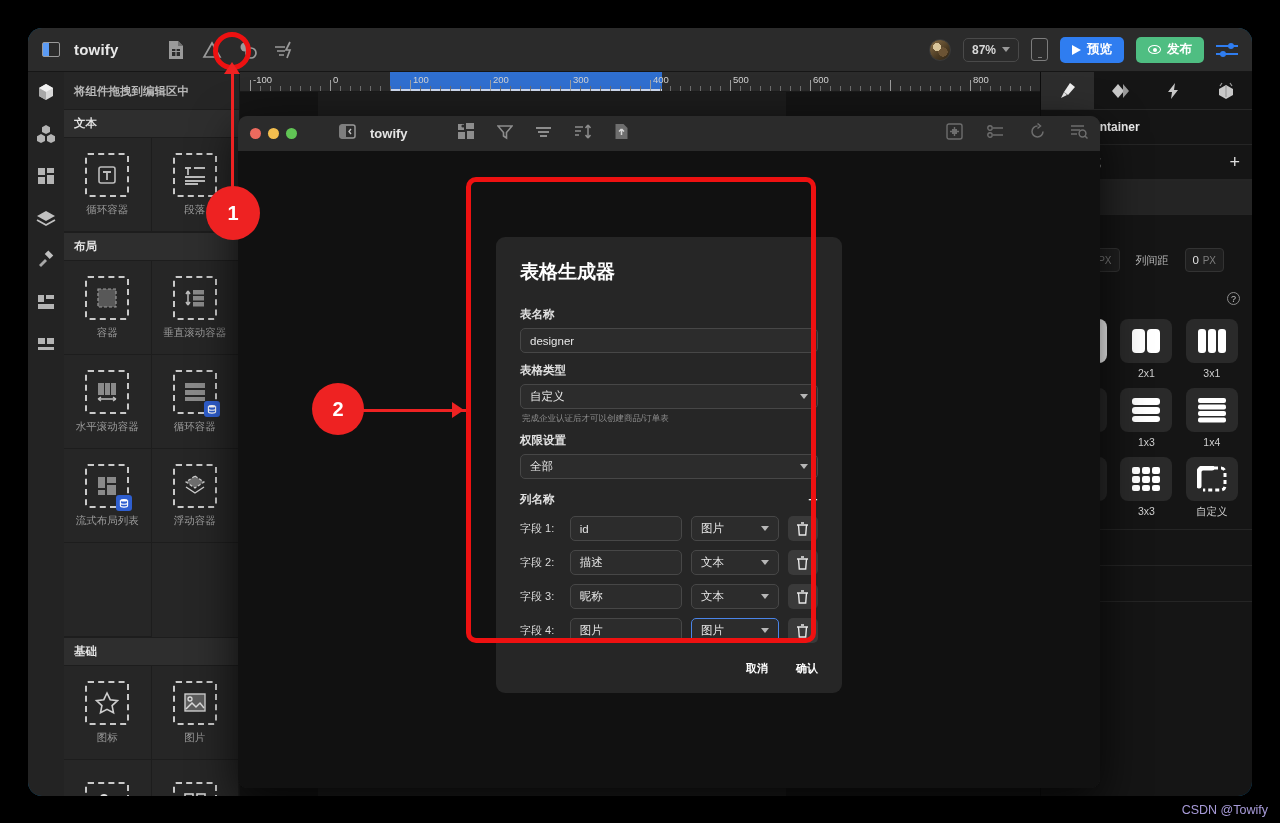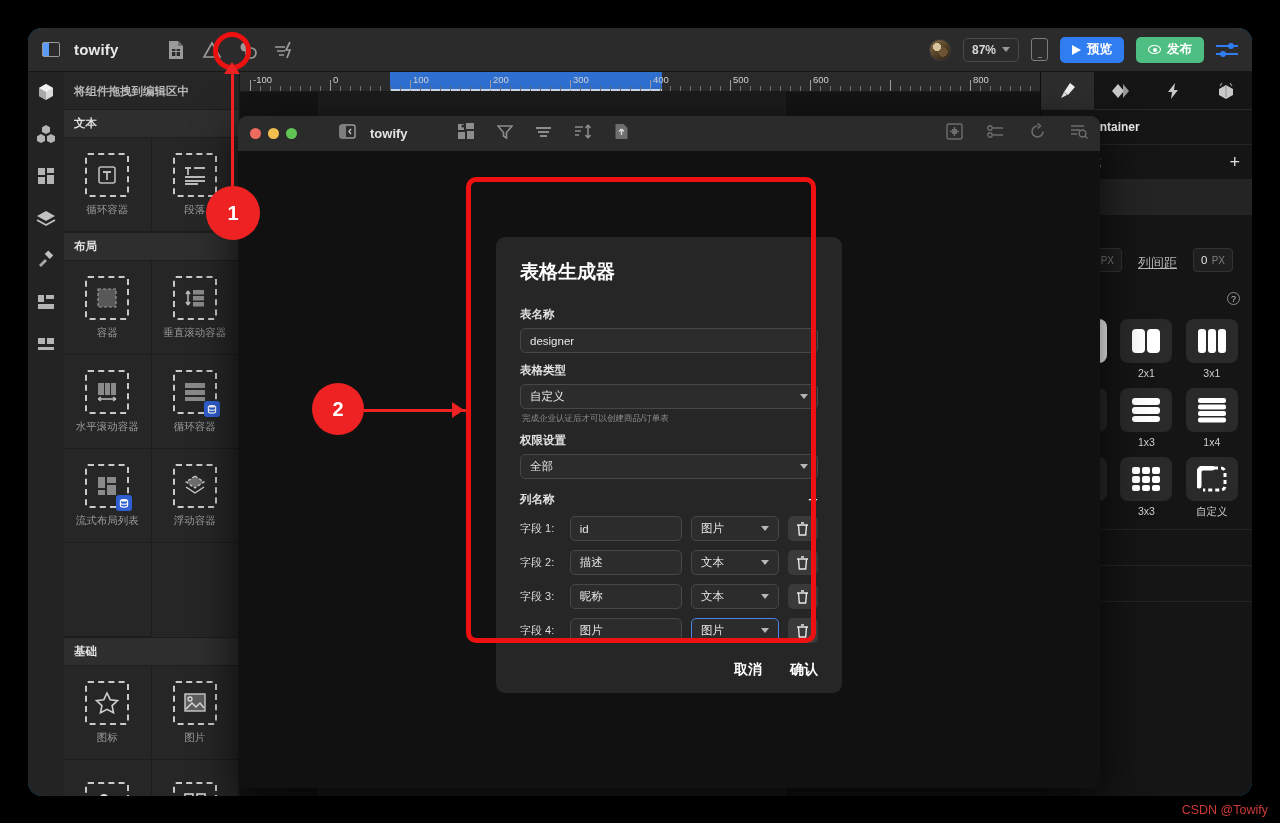--- a/index.html
+++ b/index.html
@@ -117,22 +117,22 @@
   .rp-tab.active { background:#2d2d2d; }
   .rp-title { color:#ececec; font-size:12px; font-weight:bold; padding:10px 12px; }
   .rp-row {
     display:flex; align-items:center; justify-content:space-between;
     padding:8px 12px; color:#cfcfcf; font-size:12px;
     border-top:1px solid #252525; border-bottom:1px solid #252525;
   }
   .rp-row.shaded { background:#242424; }
   .plus { color:#dedede; font-size:18px; line-height:1; }
   .rp-sec { padding:8px 12px; color:#cfcfcf; font-size:12px; display:flex; align-items:center; justify-content:space-between;}
-  .spacing-row { display:flex; align-items:flex-end; gap:16px; padding:0 19px 10px 12px; }
-  .spc-label{ color:#b9b9b9; font-size:13px; white-space:nowrap;text-decoration:underline;}
+  .spacing-row { display:flex; align-items:center; gap:16px; padding:0 28px 10px 12px; }
+  .spc-label{ color:#b9b9b9; font-size:11px; white-space:nowrap;}
   .num-field {
     flex:1; height:24px; background:#1f1f1f; border:1px solid #333; border-radius:4px;
     display:flex; align-items:center; justify-content:space-between; padding:0 7px;
     color:#e2e2e2; font-size:11.5px;
   }
   .num-field .unit{ color:#7e7e7e; font-size:10px; }
   .help-dot { width:13px;height:13px;border-radius:50%;border:1.3px solid #8c8c8c;color:#c6c6c6;font-size:9px;display:flex;align-items:center;justify-content:center;}
   .layout-grid { display:grid; grid-template-columns:repeat(3,1fr); gap:9px; padding:4px 12px 10px 12px; }
   .lay-cell { display:flex; flex-direction:column; align-items:center; gap:4px; }
   .lay-box { width:52px;height:44px;background:#2a2a2a;border-radius:8px; display:flex;align-items:center;justify-content:center; }
@@ -178,21 +178,21 @@
   .colhead .p { color:#f0f0f0; font-size:17px; line-height:1; }
   .field-row { display:flex; align-items:center; gap:9px; margin-bottom:9px; }
   .field-row .idx { color:#dcdcdc; font-size:11px; width:42px; }
   .field-row .ipt { width:115px; }
   .field-row .sel { width:90px; }
   .del-btn {
     width:31px;height:25px;background:#3a3a3a;border-radius:5px;
     display:flex;align-items:center;justify-content:center; color:#e3e3e3;
   }
   .dlg-actions { display:flex; justify-content:flex-end; gap:28px; margin-top:18px; }
-  .dlg-actions div { color:#ffffff; font-size:14px; font-weight:bold; }
+  .dlg-actions div { color:#ffffff; font-size:11px; font-weight:bold; }
 
   
   .anno-ring {
     position:absolute; border:5px solid #ee1111; border-radius:50%;
   }
   .anno-badge {
     position:absolute; border-radius:50%; background:#ee2222;
     display:flex; align-items:center; justify-content:center;
     color:#fff; font-size:20px; font-weight:bold;
   }
@@ -200,21 +200,21 @@
   .anno-rect { position:absolute; border:5px solid #ee1111; border-radius:10px; }
   .arrow-up {
     position:absolute; width:0;height:0;
     border-left:8px solid transparent;border-right:8px solid transparent;border-bottom:12px solid #ee2222;
   }
   .arrow-right {
     position:absolute; width:0;height:0;
     border-top:8px solid transparent;border-bottom:8px solid transparent;border-left:12px solid #ee2222;
   }
 
-  .watermark { position:absolute; right:12px; bottom:6px; color:#ef4444; font-size:12.5px; opacity:.85; }
+  .watermark { position:absolute; right:12px; bottom:6px; color:#c4b5fd; font-size:12.5px; opacity:.85; }
 </style>
 </head>
 <body>
 
 <div id="root">
 
   <div class="app-window">
 
     <div class="topbar">
       <div class="tb-left">

